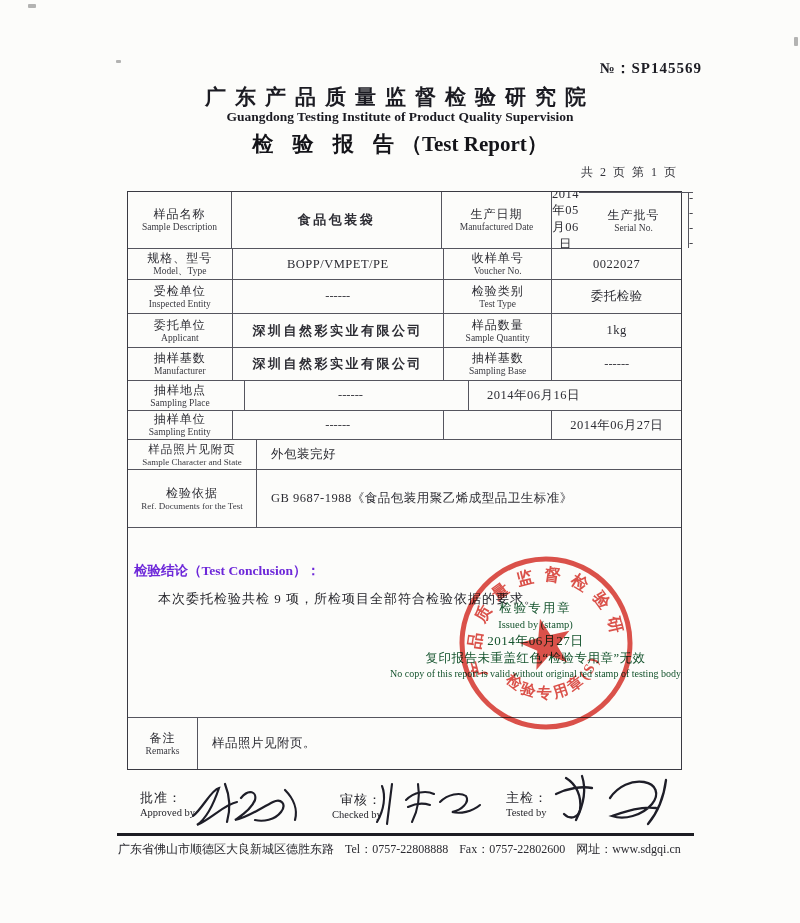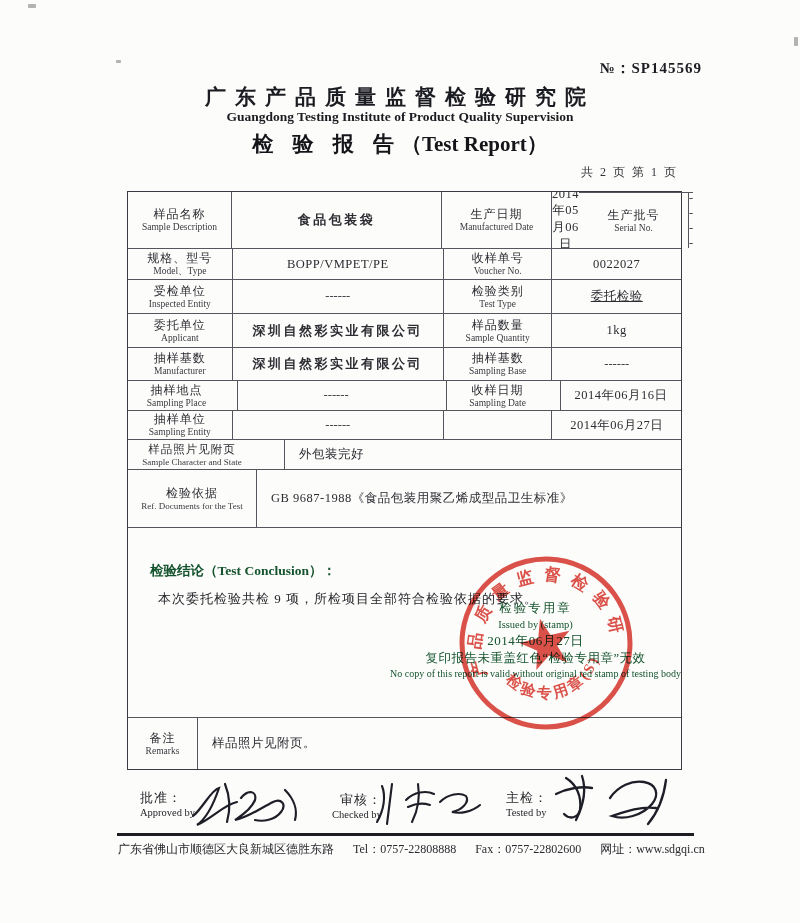--- a/index.html
+++ b/index.html
@@ -33,40 +33,40 @@
   .lab .cn{font-size:12px;letter-spacing:1px;line-height:14px;}
   .lab .en{font-size:9.5px;line-height:12px;color:#3a3a41;}
   .val{font-size:12.5px;letter-spacing:.5px;}
   .val.strong{font-weight:600;letter-spacing:2.5px;font-size:13px;}
   .val.dash{letter-spacing:0;color:#3a3a41;}
   .subcol{display:flex;}
   .subrow{display:flex;flex:1;box-sizing:border-box;}
   .subrow + .subrow{border-top:1px solid #55555e;}
   
   .concl-cell{position:relative;width:100%;height:100%;box-sizing:border-box;}
-  .concl-head{position:absolute;top:34px;left:22px;font-size:13.5px;font-weight:bold;color:#14532d;}
+  .concl-head{position:absolute;top:34px;left:6px;font-size:13.5px;font-weight:bold;color:#6d28d9;}
   .concl-body{position:absolute;top:62px;left:30px;font-size:13px;letter-spacing:1px;color:#26262c;}
   .stamp-note{position:absolute;top:72px;left:255px;width:305px;text-align:center;color:#14532d;}
   .stamp-note .l1{font-size:12.5px;letter-spacing:2px;line-height:17px;}
   .stamp-note .l2{font-size:10.5px;line-height:15px;}
   .stamp-note .l3{font-size:13px;line-height:18px;letter-spacing:.5px;}
   .stamp-note .l4{font-size:12.5px;line-height:17px;letter-spacing:.5px;}
   .stamp-note .l5{font-size:10px;line-height:14px;white-space:nowrap;}
   
   .stamp{top:549px;left:452px;transform:rotate(-14deg);mix-blend-mode:multiply;opacity:.88;}
   
   .sig-label{font-size:13px;color:#26262c;}
   .sig-label .cn{display:block;font-size:13px;letter-spacing:1px;line-height:16px;}
   .sig-label .en{display:block;font-size:10.5px;line-height:13px;}
   .sig-svg{position:absolute;}
   
   .footer-rule{top:833px;left:117px;width:577px;height:2.5px;background:#1d1d23;}
   .footer-text{top:841px;left:118px;width:580px;font-size:12px;color:#2a2a30;white-space:nowrap;}
   .footer-text span{margin-right:0;}
-  .footer-text .gap{margin-left:16px;}
+  .footer-text .gap{margin-left:8px;}
   .speck{background:#777;opacity:.55;border-radius:1px;}
 </style>
 </head>
 <body>
 
 <div class="page">
 
   <div class="abs speck" style="top:4px;left:28px;width:8px;height:4px;"></div>
   <div class="abs speck" style="top:60px;left:116px;width:5px;height:3px;"></div>
   <div class="abs speck" style="top:37px;left:794px;width:4px;height:9px;"></div>
@@ -133,21 +133,21 @@
         <span class="cn">受检单位</span>
           <span class="en">Inspected Entity</span>
       </div>
       <div class="t-cell bl" style="width:212px;">
           <span class="val dash">------</span>
         </div>
       <div class="t-cell bl lab" style="width:109px;">
         <span class="cn">检验类别</span>
           <span class="en">Test Type</span>
       </div>
-      <div class="t-cell bl" style="width:130px;text-decoration:underline;">
+      <div class="t-cell bl" style="width:130px;">
           <span class="val">委托检验</span>
         </div>
     </div>
 
     <div class="t-row" style="height:34px;">
       <div class="t-cell lab" style="width:104px;">
         <span class="cn">委托单位</span>
           <span class="en">Applicant</span>
       </div>
       <div class="t-cell bl" style="width:212px;">
@@ -180,24 +180,20 @@
     </div>
 
     <div class="t-row" style="height:30px;gap:12px;">
       <div class="t-cell lab" style="width:104px;">
         <span class="cn">抽样地点</span>
           <span class="en">Sampling Place</span>
       </div>
       <div class="t-cell bl" style="width:212px;">
           <span class="val dash">------</span>
         </div>
-      <div class="t-cell bl lab" style="width:109px;">
-        <span class="cn">收样日期</span>
-          <span class="en">Sampling Date</span>
-      </div>
       <div class="t-cell bl" style="width:130px;">
           <span class="val">2014年06月16日</span>
         </div>
     </div>
 
     <div class="t-row" style="height:29px;">
       <div class="t-cell lab" style="width:104px;">
         <span class="cn">抽样单位</span>
           <span class="en">Sampling Entity</span>
       </div>
@@ -211,21 +207,21 @@
       <div class="t-cell bl" style="width:130px;">
           <span class="val">2014年06月27日</span>
         </div>
     </div>
 
     <div class="t-row" style="height:30px;">
       <div class="t-cell lab" style="width:128px;">
         <span class="cn" style="font-size:11.5px;">样品照片见附页</span>
         <span class="en" style="font-size:9px;">Sample Character and State</span>
       </div>
-      <div class="t-cell bl left" style="flex:1;margin-left:28px;">
+      <div class="t-cell bl left" style="flex:1;">
         <span class="val">外包装完好</span>
       </div>
     </div>
 
     <div class="t-row" style="height:58px;">
       <div class="t-cell lab" style="width:128px;">
         <span class="cn">检验依据</span>
         <span class="en" style="font-size:9px;">Ref. Documents for the Test</span>
       </div>
       <div class="t-cell bl left" style="flex:1;">

